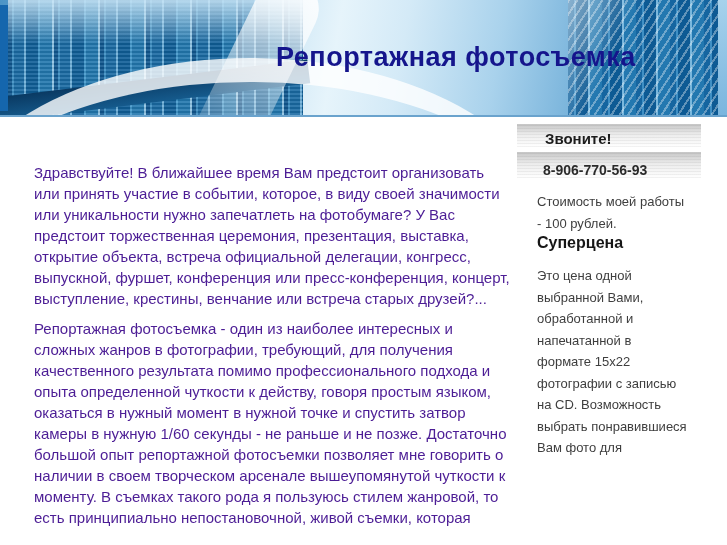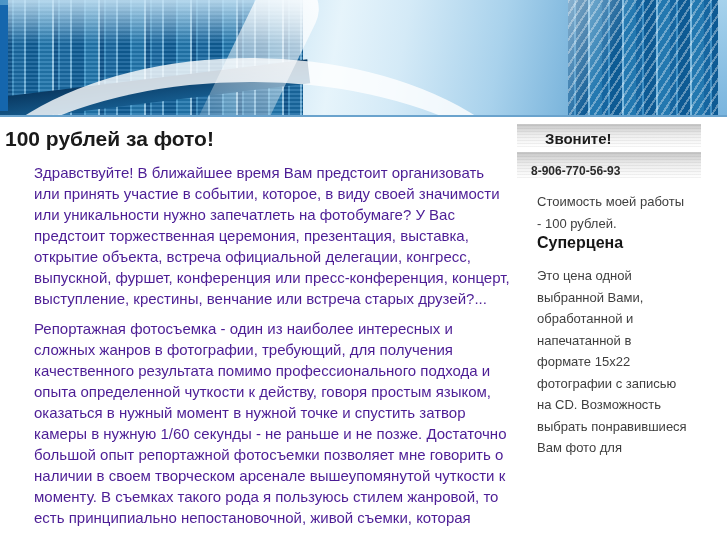--- a/index.html
+++ b/index.html
@@ -103,22 +103,22 @@
     background:
       repeating-linear-gradient(0deg, rgba(0,0,0,0.05) 0 1px, rgba(255,255,255,0) 1px 3px),
       linear-gradient(180deg, #c6c6c6 0%, #ececec 45%, #ffffff 100%);
     display: flex; align-items: flex-end;
   }
   .bar.call {
     height: 23px; margin-bottom: 5px; padding-left: 28px;
     font-size: 15px; font-weight: bold; color: #1c1c1c;
   }
   .bar.phone {
-    height: 26px; padding-left: 14px;
-    font-size: 12px; font-weight: bold; color: #2a2a2a;
+    height: 26px; padding-left: 26px;
+    font-size: 14px; font-weight: bold; color: #2a2a2a;
   }
   .side-heading {
     margin: 0 0 0 20px;
     font-size: 16px; font-weight: bold; color: #161616;
   }
   .side-heading.price { margin-top: 27px; }
   .side-heading.super { }
   .side-text {
     margin: 13px 0 0 20px;
     width: 150px;
@@ -131,23 +131,23 @@
 <div class="page">
 
   <div class="banner">
     <div class="city-left"></div>
     <div class="girder"></div>
     <div class="curve"></div>
     <div class="swoosh"></div>
     <div class="city-right"></div>
     <div class="right-strip"></div>
     <div class="left-strip"></div>
+    <div class="banner-title">Репортажная фотосъемка</div>
   </div>
 
-  <h1 class="main-heading">100 рублей за фото!</h1>
   <div class="main-text">
     <p>Здравствуйте! В ближайшее время Вам предстоит организовать или принять участие в событии, которое, в виду своей значимости или уникальности нужно запечатлеть на фотобумаге? У Вас предстоит торжественная церемония, презентация, выставка, открытие объекта, встреча официальной делегации, конгресс, выпускной, фуршет, конференция или пресс-конференция, концерт, выступление, крестины, венчание или встреча старых друзей?...</p>
     <p>Репортажная фотосъемка - один из наиболее интересных и сложных жанров в фотографии, требующий, для получения качественного результата помимо профессионального подхода и опыта определенной чуткости к действу, говоря простым языком, оказаться в нужный момент в нужной точке и спустить затвор камеры в нужную 1/60 секунды - не раньше и не позже. Достаточно большой опыт репортажной фотосъемки позволяет мне говорить о наличии в своем творческом арсенале вышеупомянутой чуткости к моменту. В съемках такого рода я пользуюсь стилем жанровой, то есть принципиально непостановочной, живой съемки, которая</p>
   </div>
 
   <div class="sidebar">
     <div class="bar call">
       <span>Звоните!</span>
     </div>
     <div class="bar phone">

